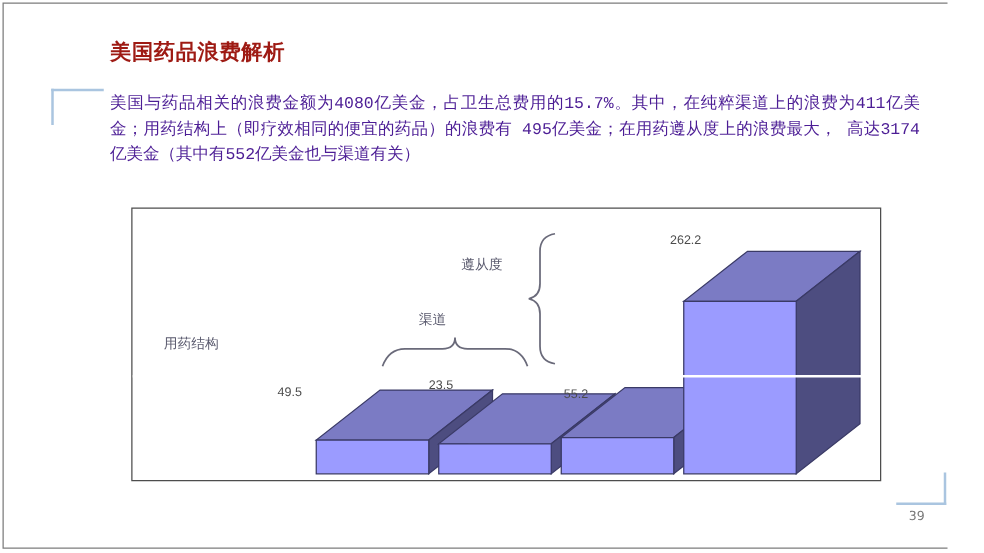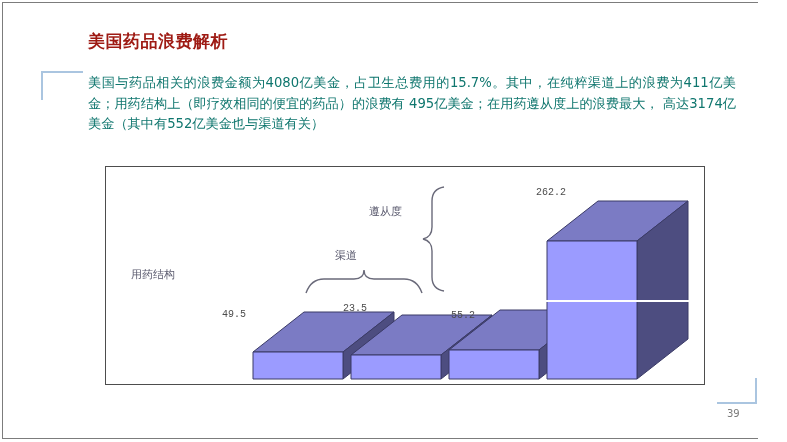--- a/index.html
+++ b/index.html
@@ -65,23 +65,24 @@
   }
 
   
   #body-text {
     position: absolute;
     left: 88px;
     top: 73px;
     width: 648px;
     font-size: 13.2px;
     line-height: 20.5px;
-    color: #0f766e;
+    color: #4c1d95;
     text-align: justify;
     text-justify: inter-ideograph;
+    font-family: Liberation Mono, monospace;
   }
 
   
   #chart-frame {
     position: absolute;
     left: 105px;
     top: 166px;
     width: 600px;
     height: 219px;
     border: 1px solid #4d4d4d;
@@ -112,21 +113,21 @@
     width: 600px;
     height: 219px;
     z-index: 4;
   }
 
   
   .value-label {
     position: absolute;
     font-size: 10px;
     color: #4c4c4c;
-    font-family: Liberation Mono, monospace;
+    font-family: Liberation Sans, sans-serif;
     z-index: 7;
     white-space: nowrap;
   }
   #label-v0 { left: 116px; top: 142px; text-align: center; }
   #label-v1 { left: 237px; top: 136px; }
   #label-v2 { left: 345px; top: 143px; }
   #label-v3 { left: 430px; top: 20px; }
 
   
   .annot {

